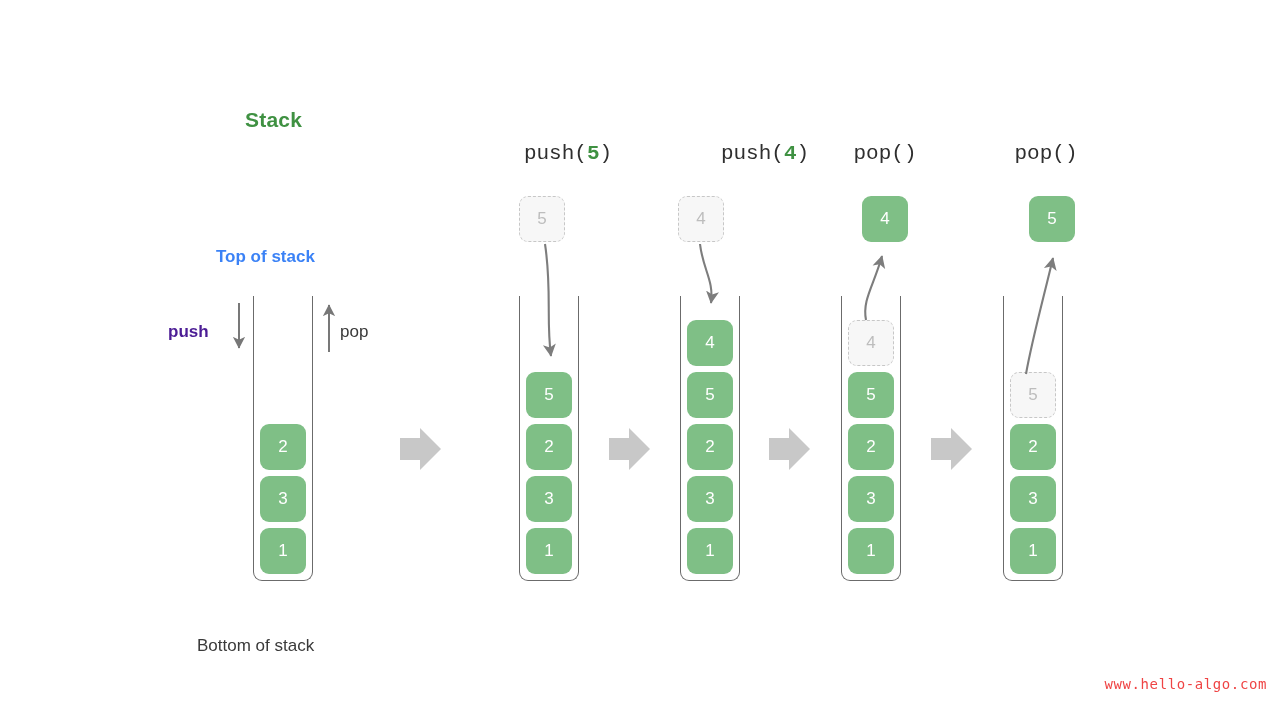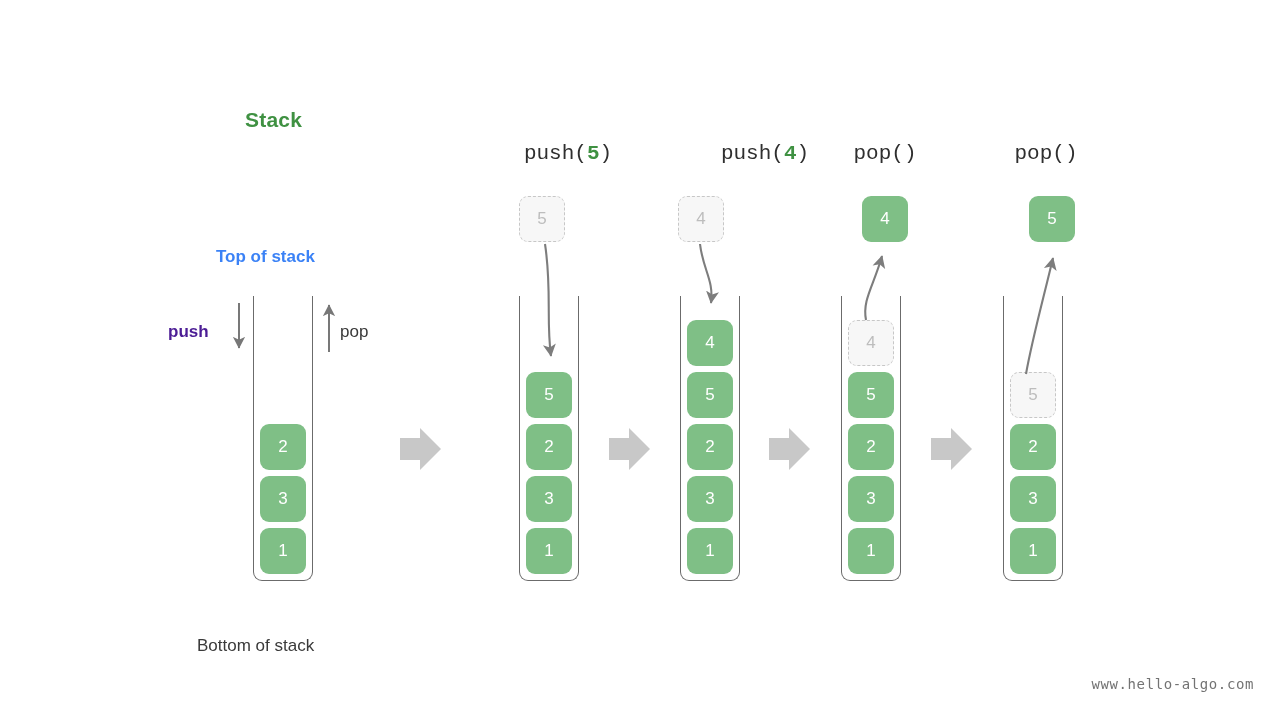--- a/index.html
+++ b/index.html
@@ -115,25 +115,25 @@
   }
   .block.ghost {
     background: #f7f7f7;
     border: 1.6px dashed #c7c7c7;
     color: #bdbdbd;
   }
 
   
   #watermark {
     position: absolute;
-    right: 26px;
+    right: 13px;
     top: 676px;
     font-family: "DejaVu Sans Mono", "Liberation Mono", monospace;
     font-size: 14px;
-    color: #737373;
+    color: #ef4444;
     letter-spacing: 0.6px;
   }
 
   svg.overlay {
     position: absolute;
     left: 0;
     top: 0;
     width: 1280px;
     height: 720px;
     pointer-events: none;

